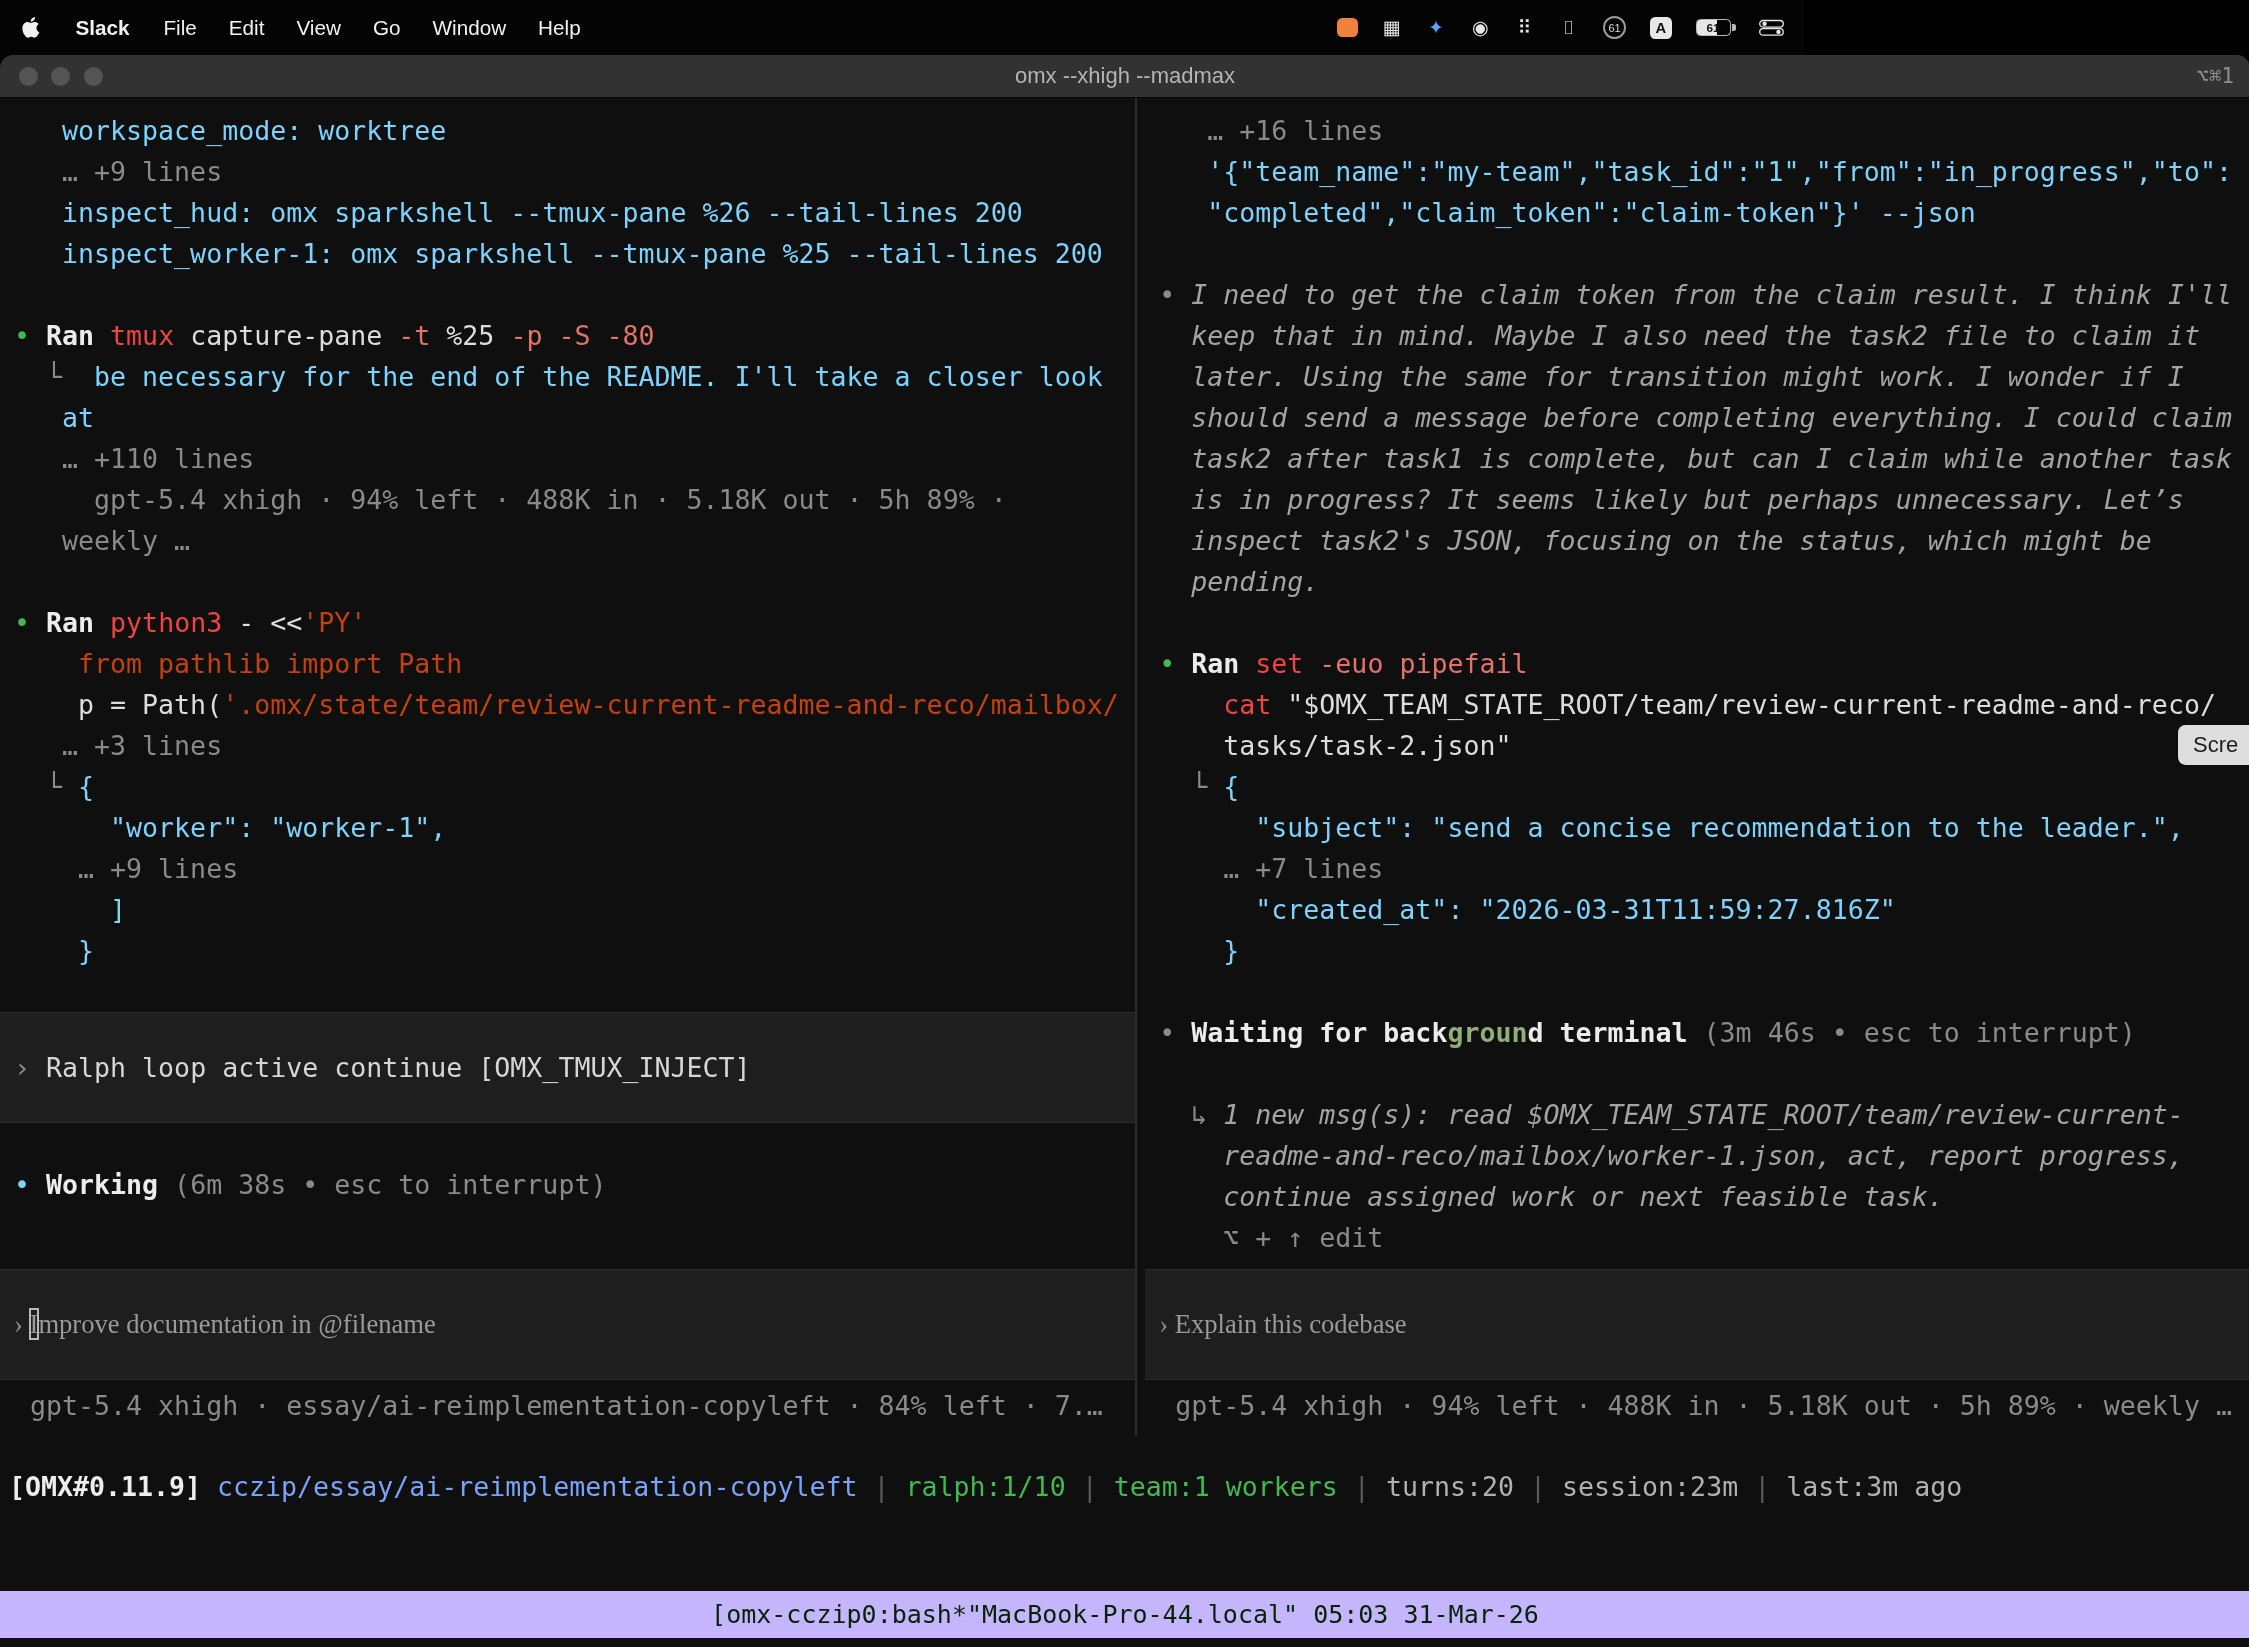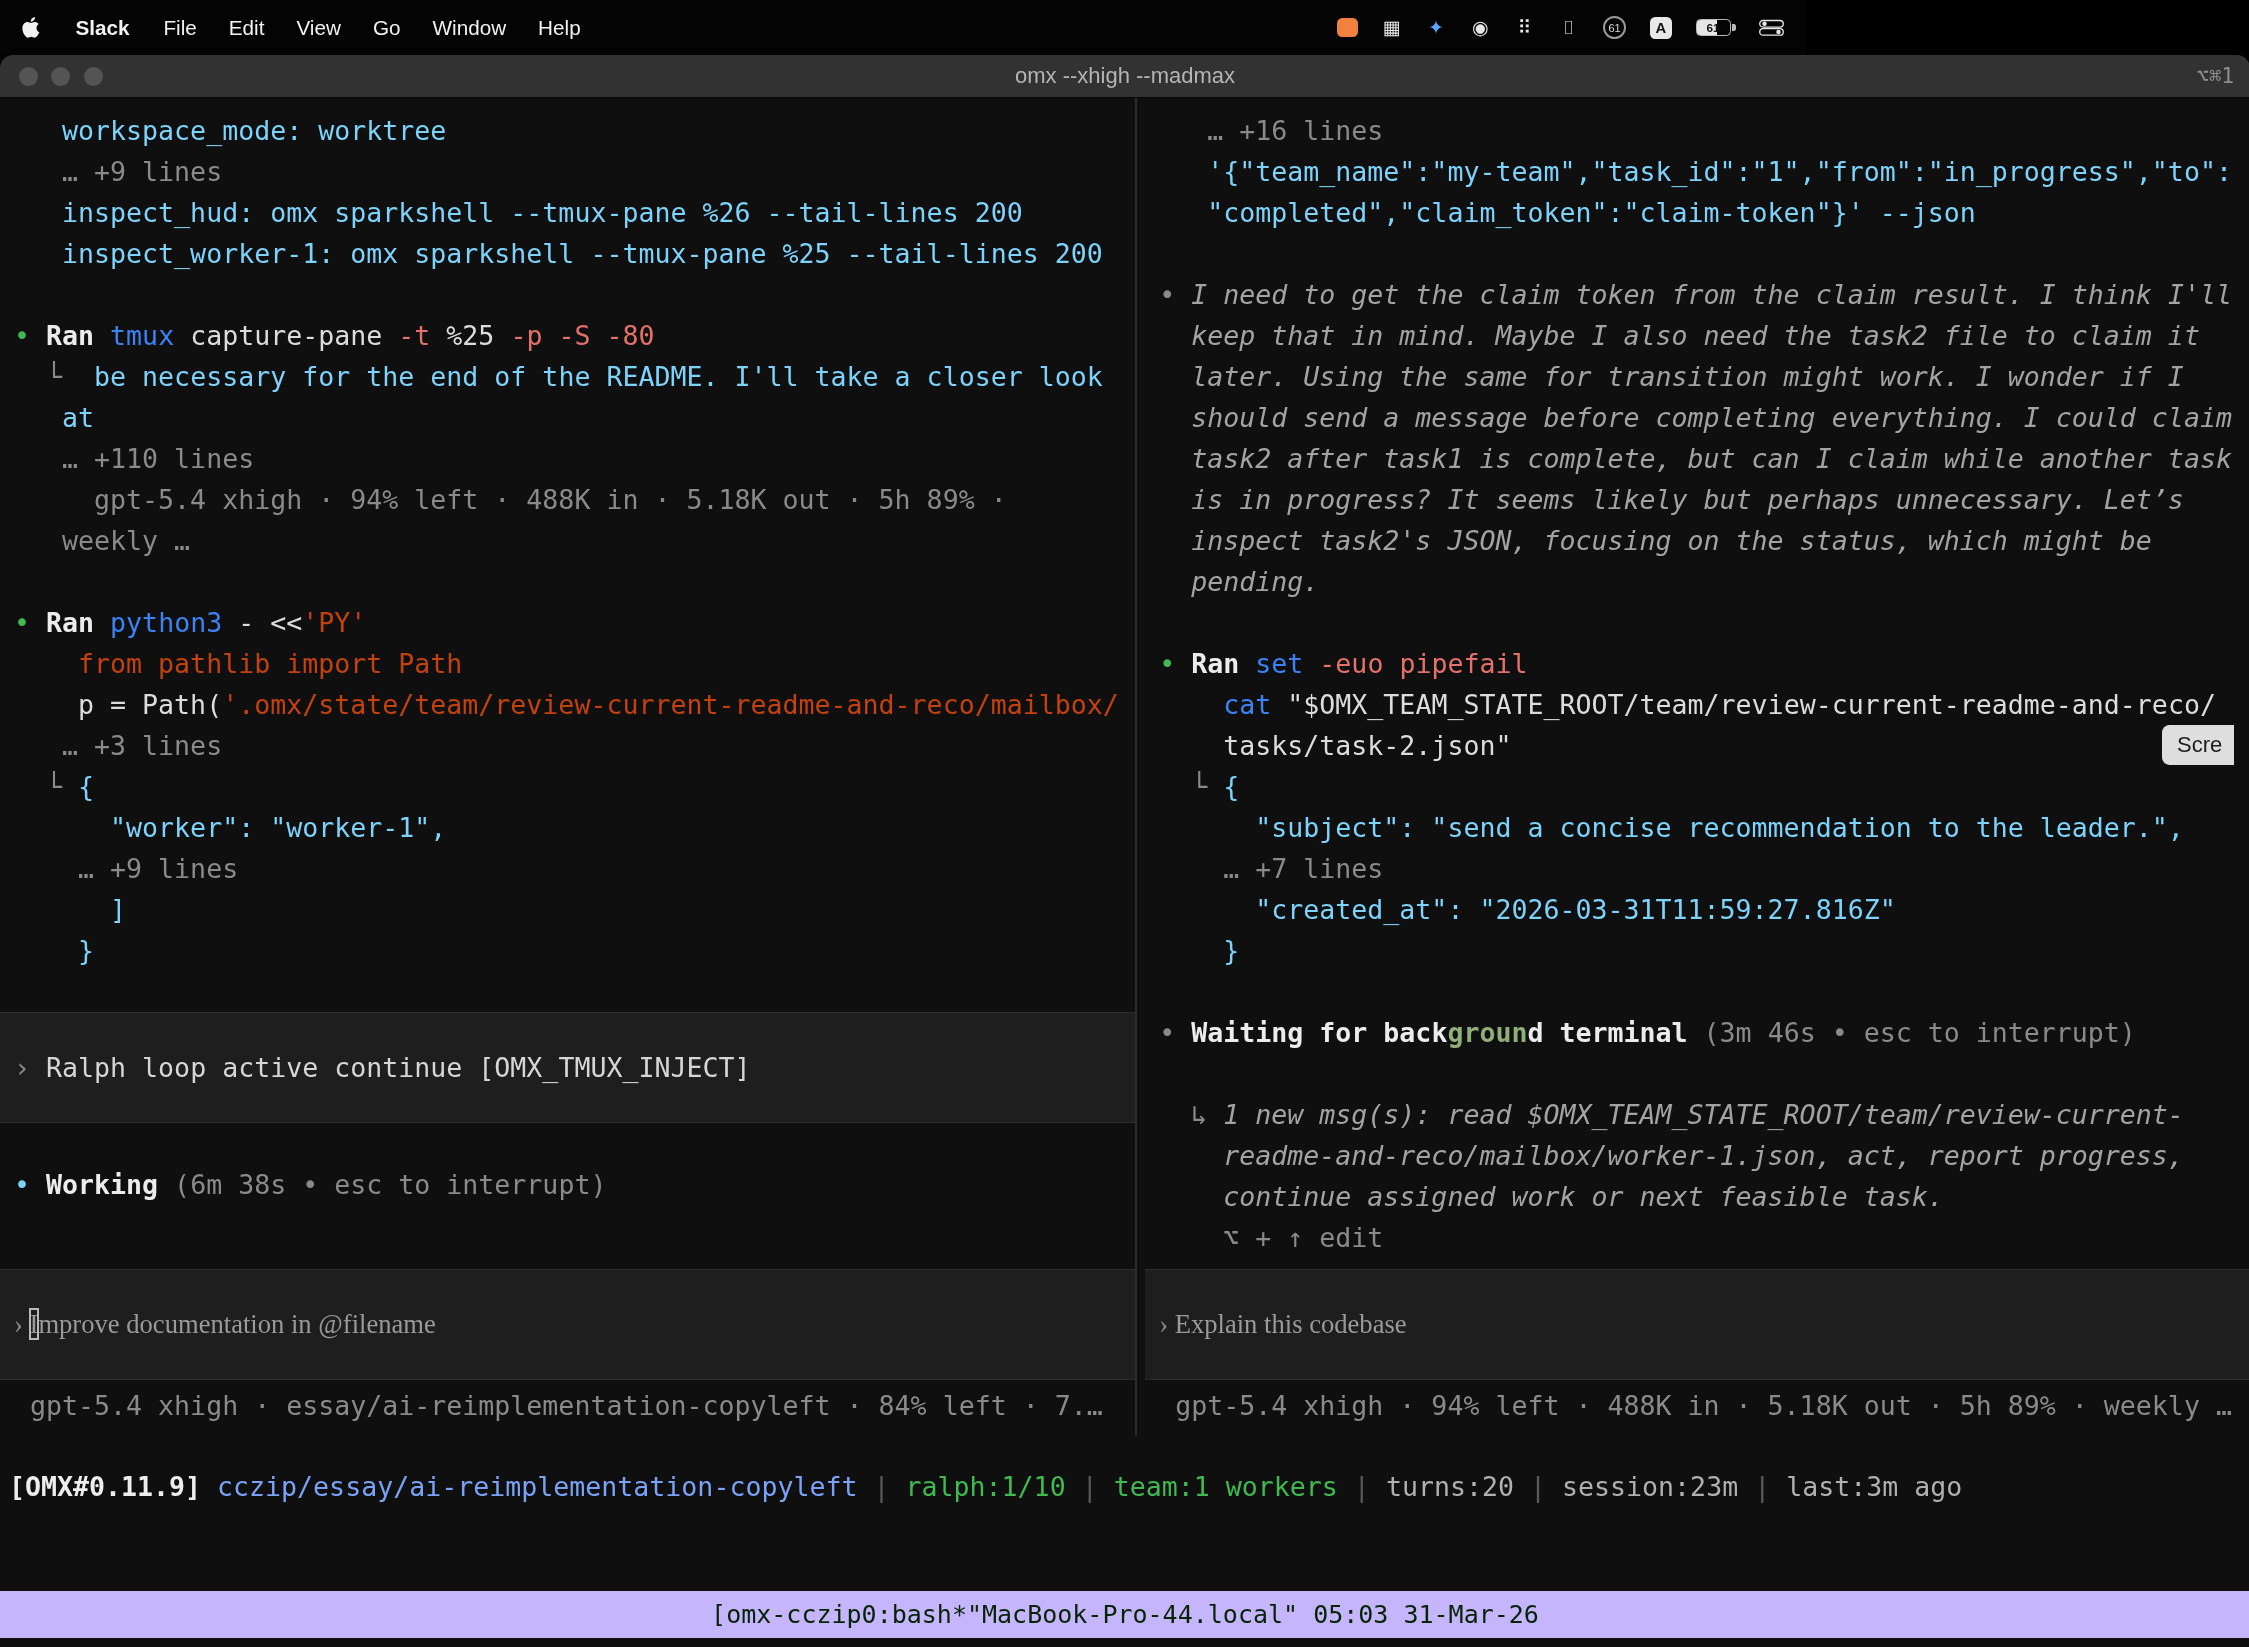--- a/index.html
+++ b/index.html
@@ -49,21 +49,21 @@
   .footer-row { margin-top:4.4px; }
 
   
   .fg     { color:#dcdcdc; }
   .out    { color:#7dd3fc; }
   .dim    { color:#8a8a8a; }
   .think  { color:#a3a3a3; font-style:italic; }
   .grnb   { color:#3fb950; }
   .boldfg { color:#ececec; font-weight:bold; }
   .boldshim { color:#8fae7a; font-weight:bold; }
-  .cmd    { color:#3b82f6;margin-top:8px; }
+  .cmd    { color:#ef4444;margin-top:8px; }
   .arg    { color:#e5716b; }
   .str    { color:#c2410c;margin-top:32px; }
   .prompt { color:#8a8a8a; }
   .queued { color:#d6d6d6; }
   .ph     { color:#9a9a9a; }
   .cur    { color:#9a9a9a; outline:2.2px solid #b8b8b8; outline-offset:-1.5px; }
 
   
   .omx-status { margin-top:29.5px; height:41px; line-height:41px; padding:0 8.9px;
                 font-family:"DejaVu Sans Mono", monospace; font-size:26.6px; white-space:pre; }
@@ -72,21 +72,21 @@
   .sl-sep   { color:#5a5a5a; }
   .sl-green { color:#3fb950; }
   .sl-dim   { color:#b0b0b0; }
 
   
   .tmux-bar { position:absolute; left:0; right:0; bottom:10.3px; height:47px; background:#c4b5fd;
               color:#062306; font-family:"DejaVu Sans Mono", monospace; font-size:25px;
               display:flex; align-items:center; justify-content:center; padding:0 16px; }
 
   
-  .overlay-chip { position:absolute; top:725px; right:16px; height:40px; background:#dedede; color:#1c1c1c;
+  .overlay-chip { position:absolute; top:725px; right:0; height:40px; background:#dedede; color:#1c1c1c;
                   font-size:22px; display:flex; align-items:center; padding:0 11.8px 0 14.8px;
                   border-radius:7.4px 0 0 7.4px; z-index:50; }
 </style>
 </head>
 <body>
 
 <div class="menubar">
   <div class="mb-left">
     <span class="mb-icon" style="height:23.6px;">
       <svg width="17.7" height="20.7" viewBox="0 0 814 1000">

